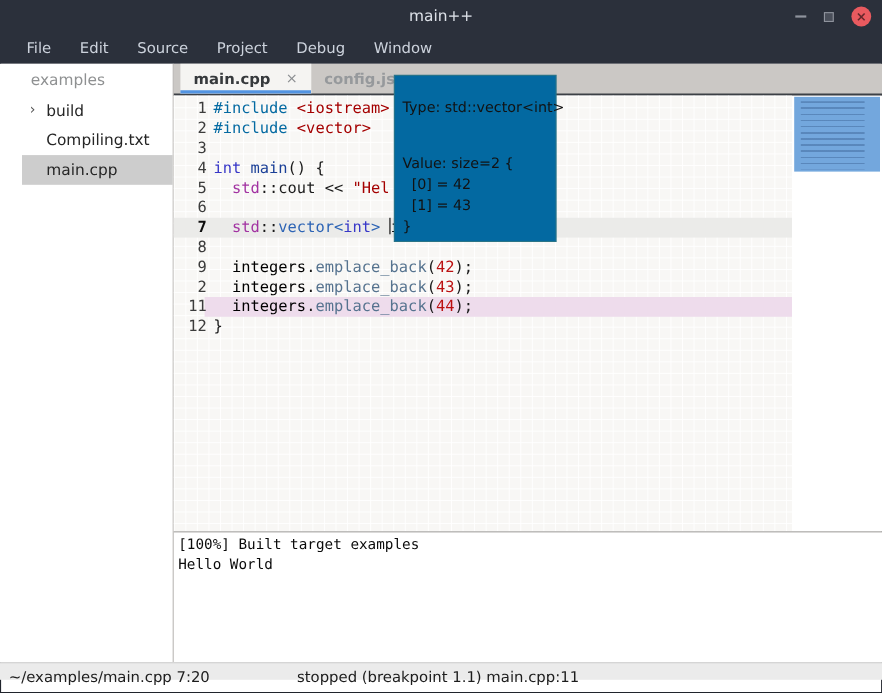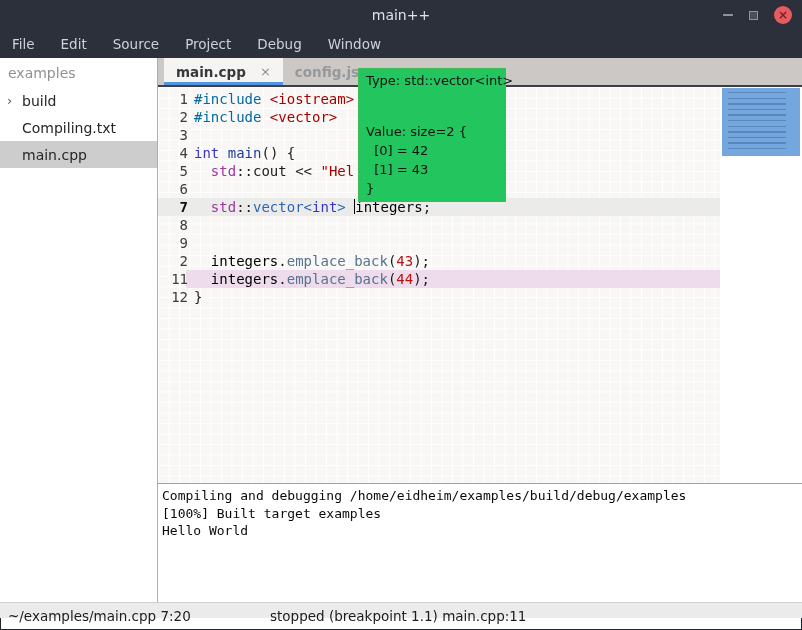--- a/index.html
+++ b/index.html
@@ -13,26 +13,26 @@
               display:flex; align-items:center; justify-content:center; }
   .title { color:#dde1e8; font-size:14px; }
   .win-controls { position:absolute; right:10px; top:0; height:30px; display:flex; align-items:center; gap:16px; }
   .wc-min { width:10px; height:2px; background:#8f939d; }
   .wc-restore { width:9px; height:9px; border:1px solid #8f939d; background:#4a4f5a; }
   .wc-close { width:18px; height:18px; border-radius:50%; background:#e95a5f; color:#65272b;
               font-size:12px; font-weight:bold; display:flex; align-items:center; justify-content:center; line-height:1; }
 
   
   .menubar { position:absolute; left:0; top:30px; width:802px; height:28px; background:#2b303b;
-             display:flex; align-items:center; padding-left:12px; }
+             display:flex; align-items:center; padding-left:24px; }
   .menu-item { color:#ccd2dc; font-size:13.5px; padding:4px 0; margin-right:26px; cursor:default; }
 
   
   .sidebar { position:absolute; left:0; top:58px; width:158px; height:544px; background:#ffffff;
-             border-right:1px solid #aeaca9; }
+             border-right:1px solid #aeaca9;padding-left:20px; }
   .tree-header { color:#8f9192; font-size:14px; padding:7px 0 6px 8px; }
   .tree-item { position:relative; height:27px; display:flex; align-items:center; font-size:14px; color:#262626; }
   .tree-item.selected { background:#cdcdcd; }
   .tree-chevron { position:absolute; left:7px; width:14px; color:#555; font-size:13px; }
   .tree-label { padding-left:22px; }
 
   
   .tabbar { position:absolute; left:158px; top:58px; width:644px; height:29px; background:#cbc8c5;
             border-bottom:2px solid #3c4046; display:flex; }
   .tab { height:27px; display:flex; align-items:center; padding:0 12px; font-size:13.5px; font-weight:bold; }
@@ -58,23 +58,23 @@
   .pl{color:#1b1b1b} .pp{color:#0369a1} .inc{color:#a40000} .kw{color:#3737c8}
   .fn{color:#1b3f97} .ns{color:#a233a2} .ty{color:#2d64b5} .mem{color:#56738f}
   .var{color:#000; font-weight:normal} .num{color:#bb1111} .str{color:#a40000}
   .cursor { display:inline-block; width:0; height:15px; border-left:1.5px solid #000; vertical-align:-2px; }
 
   .minimap { position:absolute; left:564px; top:1px; width:78px; height:68px; background:#73a7dd;
              background-image:repeating-linear-gradient(to bottom, rgba(30,62,110,.30) 0 1.4px, transparent 1.4px 5.6px);
              background-position:6px 4px; background-size:58px 62px; background-repeat:no-repeat; }
 
   
-  .tooltip { position:absolute; left:358px; top:68px; width:148px; min-height:122px; background:#22c55e;
+  .tooltip { position:absolute; left:358px; top:68px; width:148px; min-height:122px; background:#0369a1;
              border:1px solid rgba(160,150,60,.25); z-index:20; font-size:13px; color:#121212;
-             padding:2px 0 3px 7px; }
+             padding:20px 0 3px 7px; }
   .tooltip-line { line-height:19px; white-space:pre; }
   .tooltip-line.gap { height:32px; }
 
   
   .terminal { position:absolute; left:158px; top:483px; width:644px; height:119px; background:#ffffff;
               border-top:1px solid #a3a19e; padding:3px 0 0 4px; }
   .console-line { font-family:"DejaVu Sans Mono", monospace; font-size:13px; line-height:17.5px;
                   color:#0a0a0a; white-space:pre; }
 
   
@@ -146,40 +146,40 @@
       <div class="gutter-num" style="top: 75px;">5</div>
       <div class="code-line" style="top: 75px;"><span class="pl">  </span><span class="ns">std</span><span class="pl">::cout &lt;&lt; </span><span class="str">"Hel</span></div>
       <div class="gutter-num" style="top: 93px;">6</div>
       <div class="code-line" style="top: 93px;"></div>
       <div class="hl-band current" style="top: 111px;"></div>
       <div class="gutter-num current" style="top: 111px;">7</div>
       <div class="code-line" style="top: 111px;"><span class="pl">  </span><span class="ns">std</span><span class="pl">::</span><span class="ty">vector&lt;</span><span class="kw">int</span><span class="ty">&gt;</span><span class="pl"> </span><span class="cursor"></span><span class="var">integers</span><span class="pl">;</span></div>
       <div class="gutter-num" style="top: 129px;">8</div>
       <div class="code-line" style="top: 129px;"></div>
       <div class="gutter-num" style="top: 147px;">9</div>
+      <div class="code-line" style="top: 147px;"><span class="pl">  </span><span class="var">integers</span><span class="pl">.</span><span class="mem">emplace_back</span><span class="pl">(</span><span class="num">42</span><span class="pl">);</span></div>
       <div class="gutter-num" style="top: 165px;">2</div>
       <div class="code-line" style="top: 165px;"><span class="pl">  </span><span class="var">integers</span><span class="pl">.</span><span class="mem">emplace_back</span><span class="pl">(</span><span class="num">43</span><span class="pl">);</span></div>
       <div class="hl-band breakpoint" style="top: 183px;"></div>
       <div class="gutter-num" style="top: 183px;">11</div>
       <div class="code-line" style="top: 183px;"><span class="pl">  </span><span class="var">integers</span><span class="pl">.</span><span class="mem">emplace_back</span><span class="pl">(</span><span class="num">44</span><span class="pl">);</span></div>
       <div class="gutter-num" style="top: 201px;">12</div>
       <div class="code-line" style="top: 201px;"><span class="pl">}</span></div>
     </div>
 
   <div class="tooltip" id="tooltip">
       <div class="tooltip-line">Type: std::vector&lt;int&gt;</div>
       <div class="tooltip-line gap">&nbsp;</div>
       <div class="tooltip-line">Value: size=2 {</div>
       <div class="tooltip-line">  [0] = 42</div>
       <div class="tooltip-line">  [1] = 43</div>
       <div class="tooltip-line">}</div>
     </div>
 
   <div class="terminal" id="terminal">
-      <div class="console-line">Compiling and debugging /home/eidheim/examples/build/debug/examples</div>
       <div class="console-line">[100%] Built target examples</div>
       <div class="console-line">Hello World</div>
     </div>
 
   <div class="statusbar">
     <div class="status-left">~/examples/main.cpp 7:20</div>
     <div class="status-debug">stopped (breakpoint 1.1) main.cpp:11</div>
   </div>
 
 </div>

